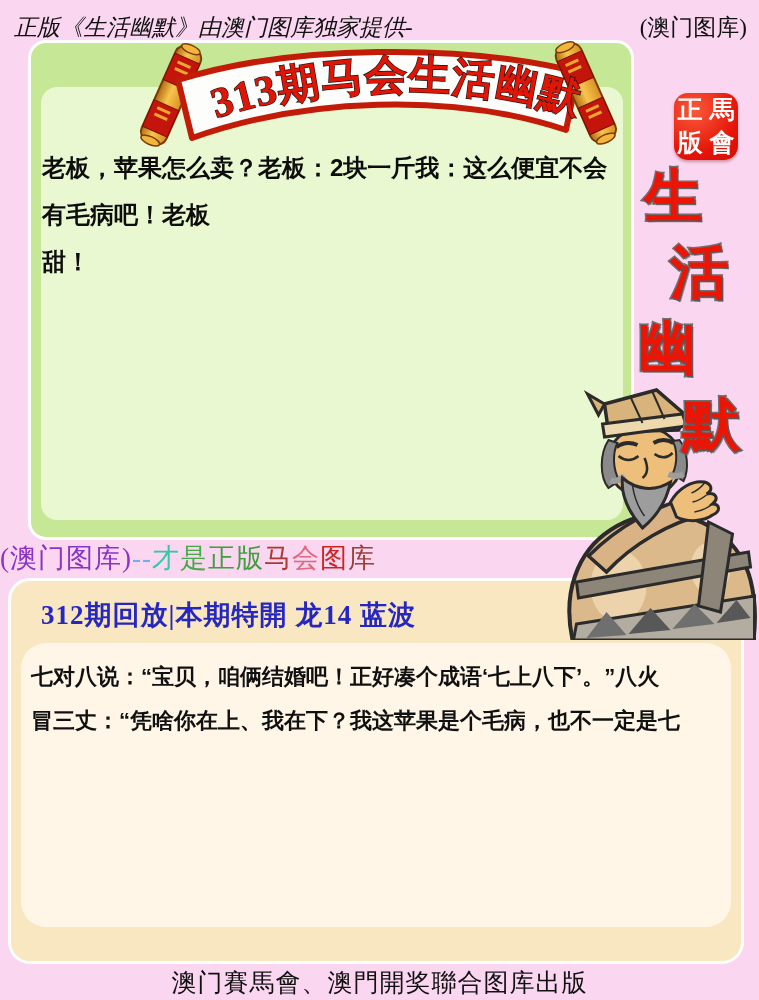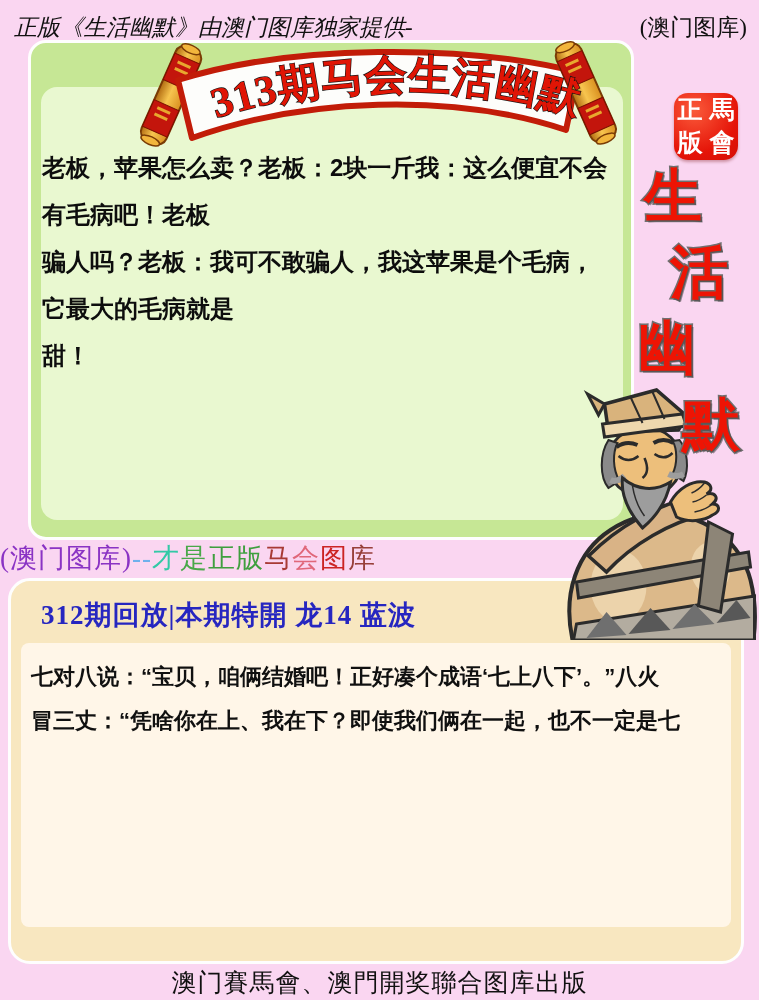--- a/index.html
+++ b/index.html
@@ -46,21 +46,21 @@
 
   
   .mascot{position:absolute;left:558px;top:384px;width:201px;height:256px;z-index:5;}
 
   
   .lower-box{position:absolute;left:8px;top:578px;width:736px;height:386px;
     background:#f8e7c0;border:3px solid #fefefe;border-radius:22px;box-sizing:border-box;}
   .lower-header{position:absolute;left:30px;top:16px;
     font-family:"Liberation Serif","DejaVu Serif",serif;font-weight:bold;font-size:27px;letter-spacing:1px;}
   .lower-panel{position:absolute;left:10px;right:10px;top:62px;bottom:34px;
-    background:#fff6e8;border-radius:8px;}
+    background:#fff6e8;border-radius:25px;}
   .lower-joke{padding:12px 14px 0 10px;font-size:22px;line-height:44px;font-weight:600;color:#101010;}
   .answer-line{position:absolute;left:18px;bottom:4px;
     font-family:"Liberation Serif","DejaVu Serif",serif;font-size:23px;}
 
   
   .footer-caption{position:absolute;left:0;top:966px;width:759px;text-align:center;
     font-family:Liberation Serif, serif;font-size:25px;color:#111;letter-spacing:1px;}
 </style>
 </head>
 <body>
@@ -69,21 +69,20 @@
 
   <div class="top-header">
     <span class="left">正版《生活幽默》由澳门图库独家提供-</span>
     <span class="right">(澳门图库)</span>
   </div>
 
   <div class="main-box">
     <div class="inner-panel">
       <div class="main-joke">
         <div>老板，苹果怎么卖？老板：2块一斤我：这么便宜不会有毛病吧！老板</div>
-        <div>骗人吗？老板：我可不敢骗人，我这苹果是个毛病，它最大的毛病就是</div>
         <div>甜！</div>
       </div>
     </div>
   </div>
 
   <svg class="scroll-banner" viewBox="0 0 512 108">
     <defs>
       <linearGradient id="rollGold" x1="0" y1="0" x2="1" y2="0">
         <stop offset="0" stop-color="#b06a10"></stop>
           <stop offset="0.45" stop-color="#f7c54f"></stop>
@@ -175,20 +174,20 @@
 
     <path d="M112,118 C120,104 134,96 146,98 C153,100 155,106 148,110 C157,108 161,114 154,120 C161,120 163,127 154,131 C146,137 130,139 118,133 Z" fill="#edbf7b" stroke="#2b2b2b" stroke-width="3"></path>
     <path d="M146,99 C142,104 138,107 133,109 M148,111 C143,115 139,117 134,118 M153,121 C147,125 142,127 136,128" stroke="#2b2b2b" stroke-width="1.5" fill="none"></path>
   </svg>
 
   <div class="lower-box">
     <div class="lower-header" style="color: rgb(38, 38, 192);">312期回放|本期特開 龙14 蓝波</div>
     <div class="lower-panel">
       <div class="lower-joke">
         <div>七对八说：“宝贝，咱俩结婚吧！正好凑个成语‘七上八下’。”八火</div>
-        <div>冒三丈：“凭啥你在上、我在下？即使我们俩在一起，也不一定是七</div>
+        <div>冒三丈：“凭啥你在上、我在下？我这苹果是个毛病，也不一定是七</div>
       </div>
     </div>
   </div>
 
   <div class="footer-caption">澳门賽馬會、澳門開奖聯合图库出版</div>
 
 </div>
 
 </body></html>

